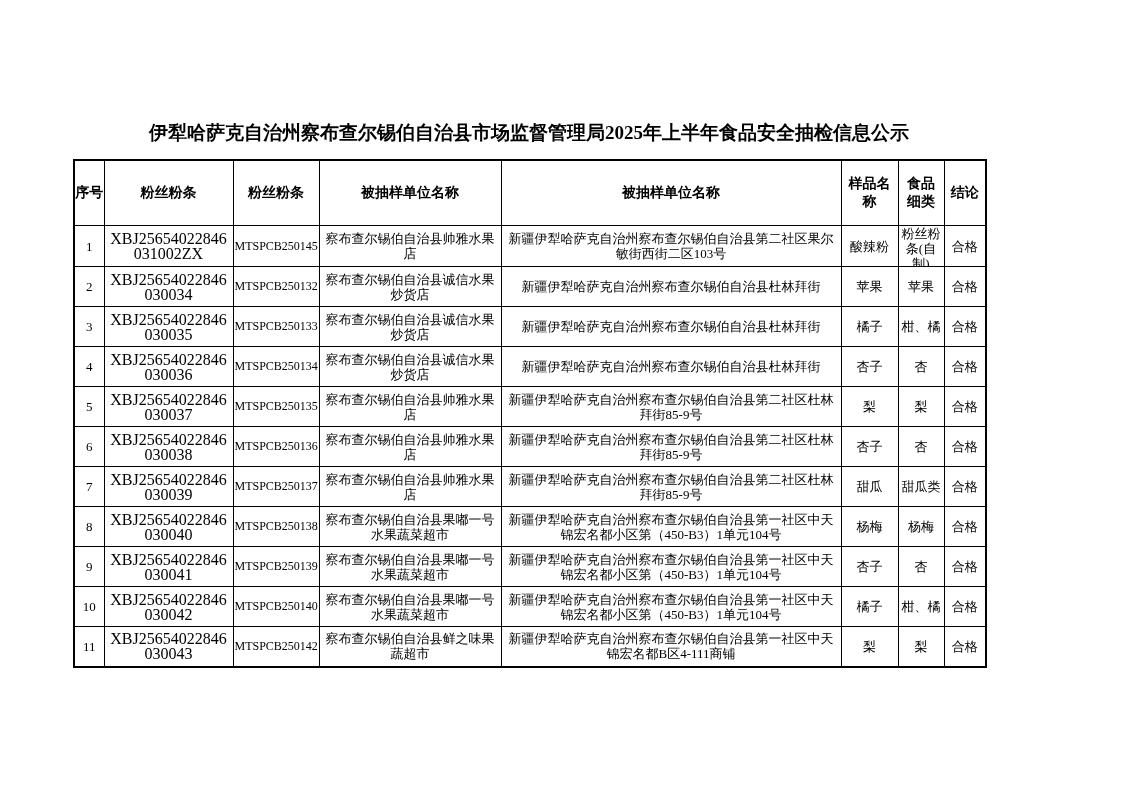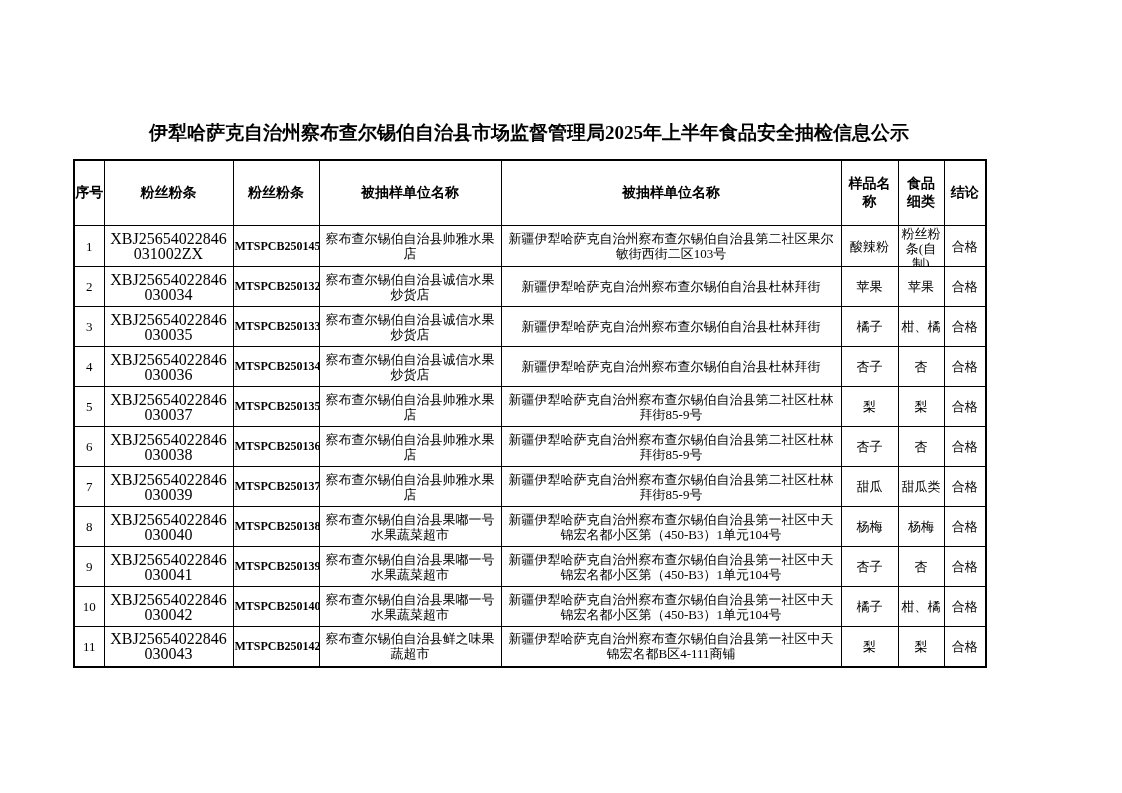--- a/index.html
+++ b/index.html
@@ -48,21 +48,21 @@
     display:block;
     max-height:40px;
     overflow:hidden;
     padding:0 3px;
     line-height:15px;
     word-break:break-all;
   }
   
   table.report td:nth-child(2){font-size:16px;}
   table.report td:nth-child(3){font-size:12px;white-space:nowrap;}
-  table.report td:nth-child(3) .cell-inner{word-break:keep-all;padding:0 1px;font-weight:bold;}
+  table.report td:nth-child(3) .cell-inner{word-break:keep-all;padding:0 1px;}
 </style>
 </head>
 <body>
 
 <div class="page">
   <div class="doc-title">伊犁哈萨克自治州察布查尔锡伯自治县市场监督管理局2025年上半年食品安全抽检信息公示</div>
 
   <table class="report">
     <colgroup>
         <col style="width: 30px;">

